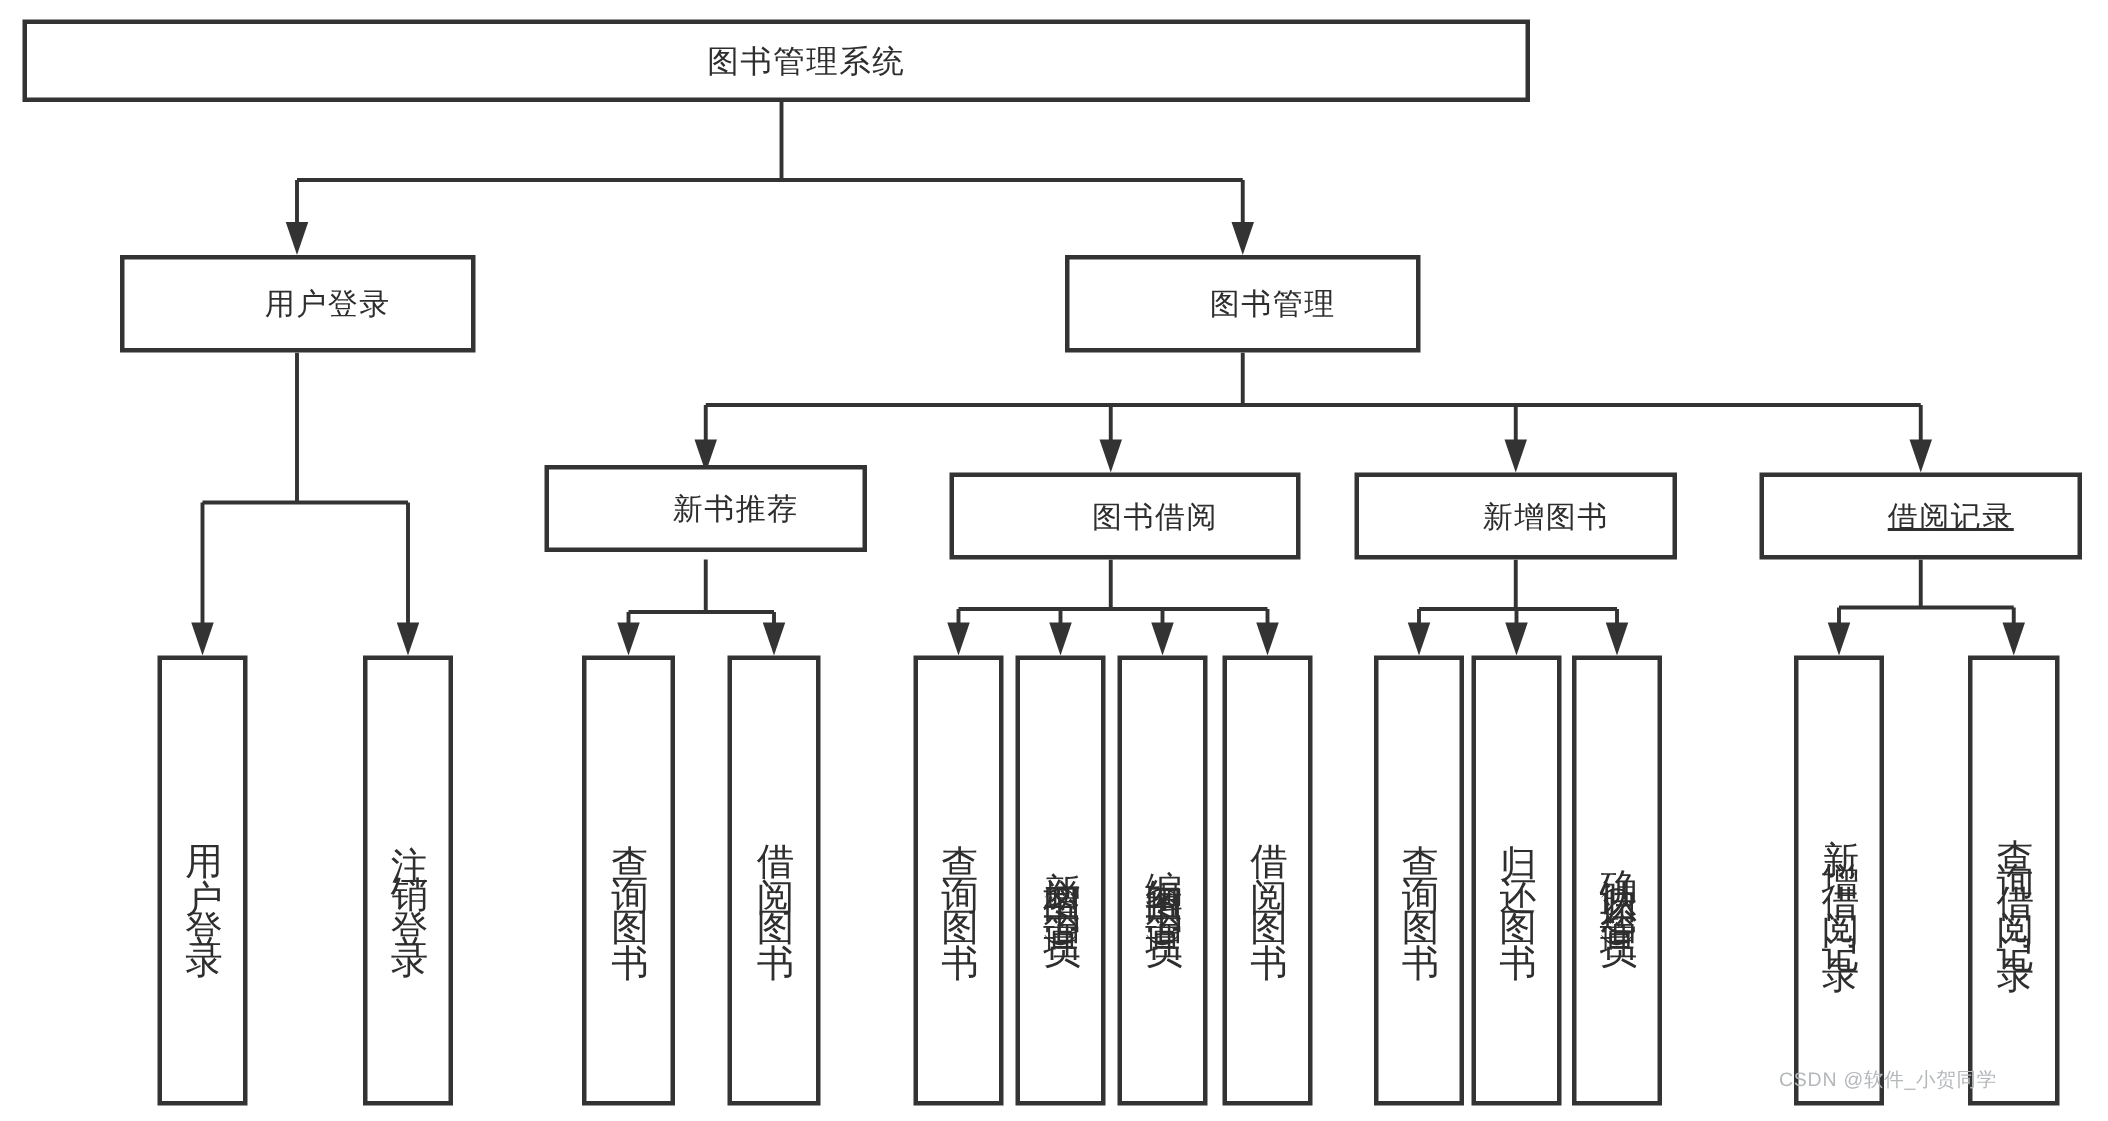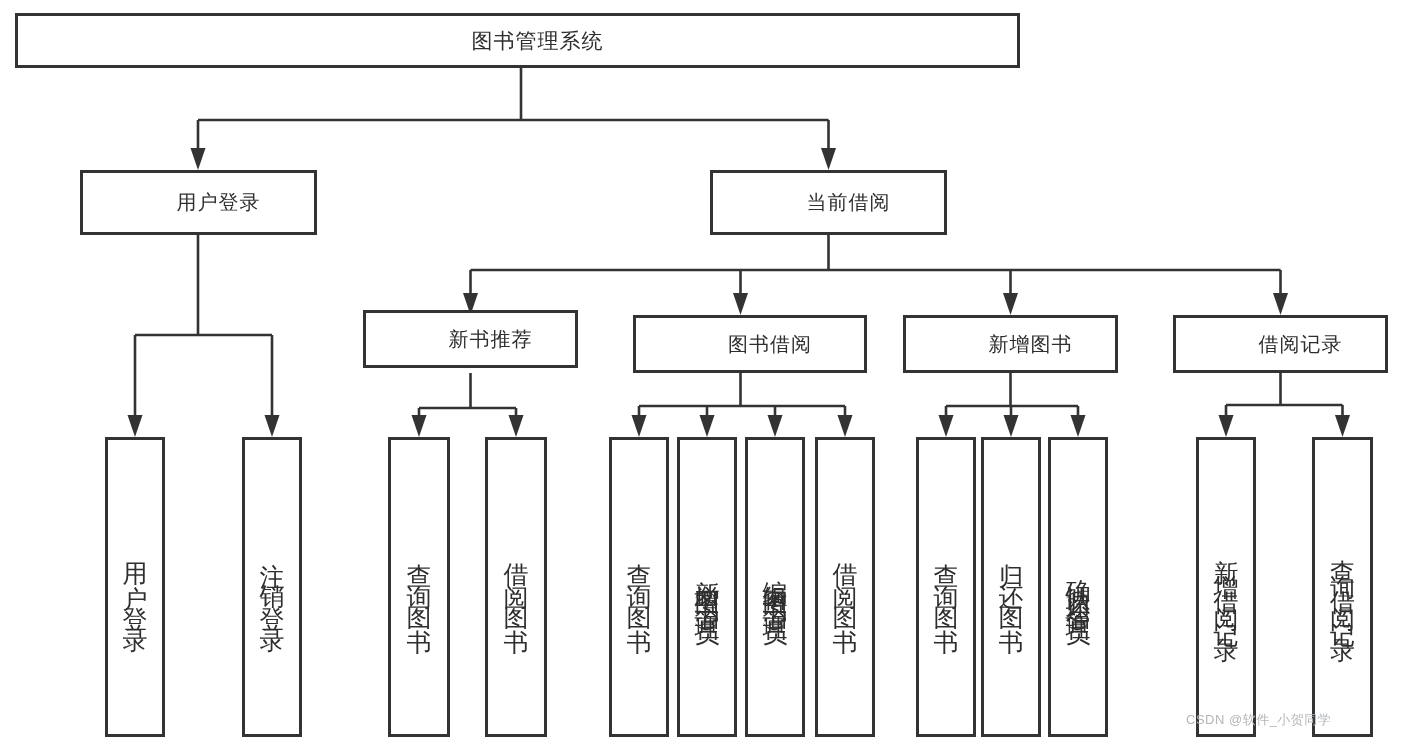--- a/index.html
+++ b/index.html
@@ -103,33 +103,33 @@
     </svg>
 
   <div class="node hnode root-node" style="left:15px; top:13px; width:1005px; height:55px;">
     <span>图书管理系统</span>
   </div>
 
   <div class="node hnode" style="left:80px; top:170px; width:237px; height:65px;">
     <span>用户登录</span>
   </div>
   <div class="node hnode" style="left:710px; top:170px; width:237px; height:65px;">
-    <span>当前借阅</span>
+    <span>图书管理</span>
   </div>
 
   <div class="node hnode" style="left:363px; top:310px; width:215px; height:58px;">
     <span>新书推荐</span>
   </div>
   <div class="node hnode" style="left:633px; top:315px; width:234px; height:58px;">
     <span>图书借阅</span>
   </div>
   <div class="node hnode" style="left:903px; top:315px; width:215px; height:58px;">
     <span>新增图书</span>
   </div>
-  <div class="node hnode" style="left:1173px; top:315px; width:215px; height:58px;">
+  <div class="node hnode" style="left:1173px; top:315px; width:215px; height:58px;text-decoration:underline;">
     <span>借阅记录</span>
   </div>
 
   <div class="node vnode ls4" style="left:105px; top:437px; width:60px; height:300px;">
     <span>用户登录</span>
   </div>
   <div class="node vnode ls4" style="left:242px; top:437px; width:60px; height:300px;">
     <span>注销登录</span>
   </div>
 

